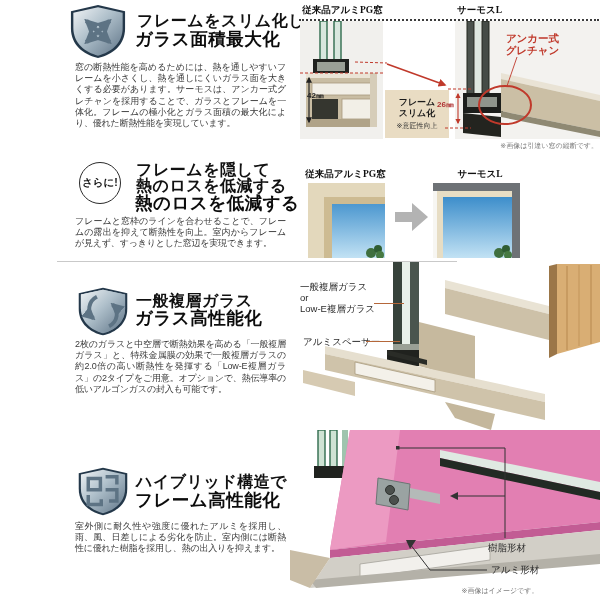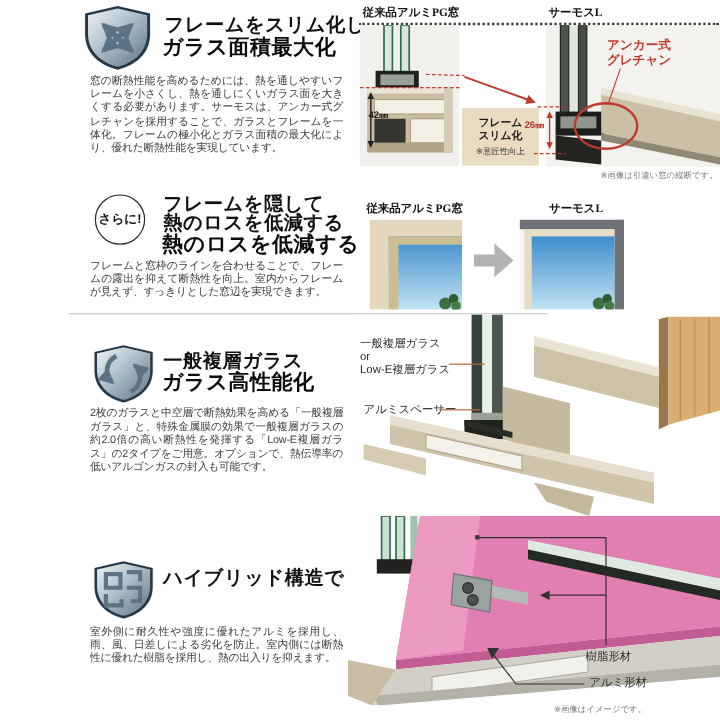--- a/index.html
+++ b/index.html
@@ -213,20 +213,21 @@
     <path d="M2 8 L30 1.5 L58 8 V26 C58 43 45 53 30 56.5 C15 53 2 43 2 26 Z" fill="#24384a"></path>
     <path d="M4.5 9.5 L30 3.8 L55.5 9.5 V25.5 C55.5 41 43.5 50.8 30 54 C16.5 50.8 4.5 41 4.5 25.5 Z" fill="url(#sgFace)"></path>
     <g fill="none" stroke="#5d7384" stroke-width="4">
       <path d="M13 14 H27 V27 H13 Z"></path>
       <path d="M33 12 H46 V21"></path>
       <path d="M33 27 H46 V40 H37"></path>
       <path d="M13 33 V44 H28 V38"></path>
     </g>
   </svg>
   <div class="abs sub" style="left:136px;top:472px">ハイブリッド構造で</div>
+  <div class="abs ttl" style="left:135px;top:488px">フレーム高性能化</div>
   <div class="abs body-txt" style="left:75px;top:521px;width:211px">室外側に耐久性や強度に優れたアルミを採用し、雨、風、日差しによる劣化を防止。室内側には断熱性に優れた樹脂を採用し、熱の出入りを抑えます。</div>
 
   <svg class="abs" style="left:290px;top:430px" width="310" height="158" viewBox="0 0 310 158">
     <rect x="0" y="0" width="310" height="158" fill="#ffffff"></rect>
     <rect x="28" y="0" width="7" height="40" fill="#cfe3d4" stroke="#2f6b4d" stroke-width="1.4"></rect>
     <rect x="40" y="0" width="7" height="42" fill="#cfe3d4" stroke="#2f6b4d" stroke-width="1.4"></rect>
     <rect x="52" y="0" width="6" height="44" fill="#9fc4ae"></rect>
     <rect x="24" y="36" width="30" height="12" fill="#20231f"></rect>
     <polygon points="60,0 310,0 310,92 40,120" fill="#e27fb2"></polygon>
     <polygon points="60,0 110,0 96,112 40,120" fill="#ec9ac2"></polygon>

